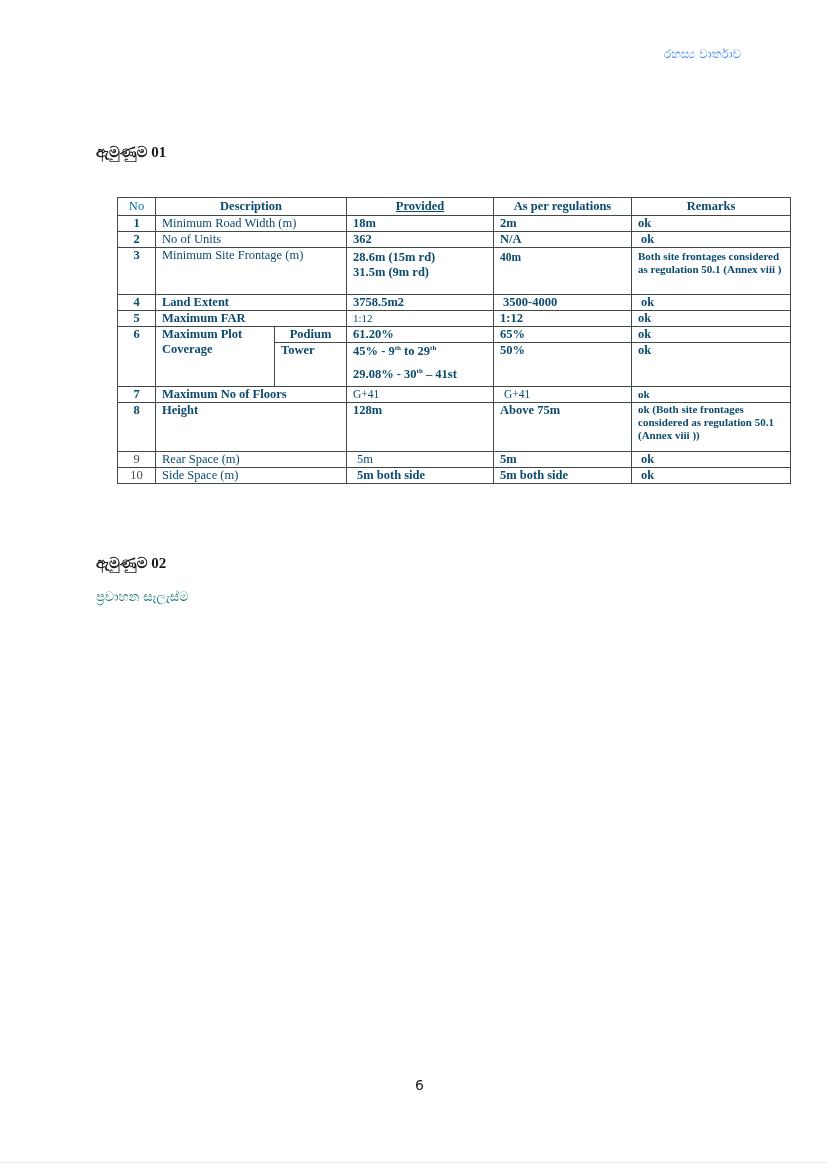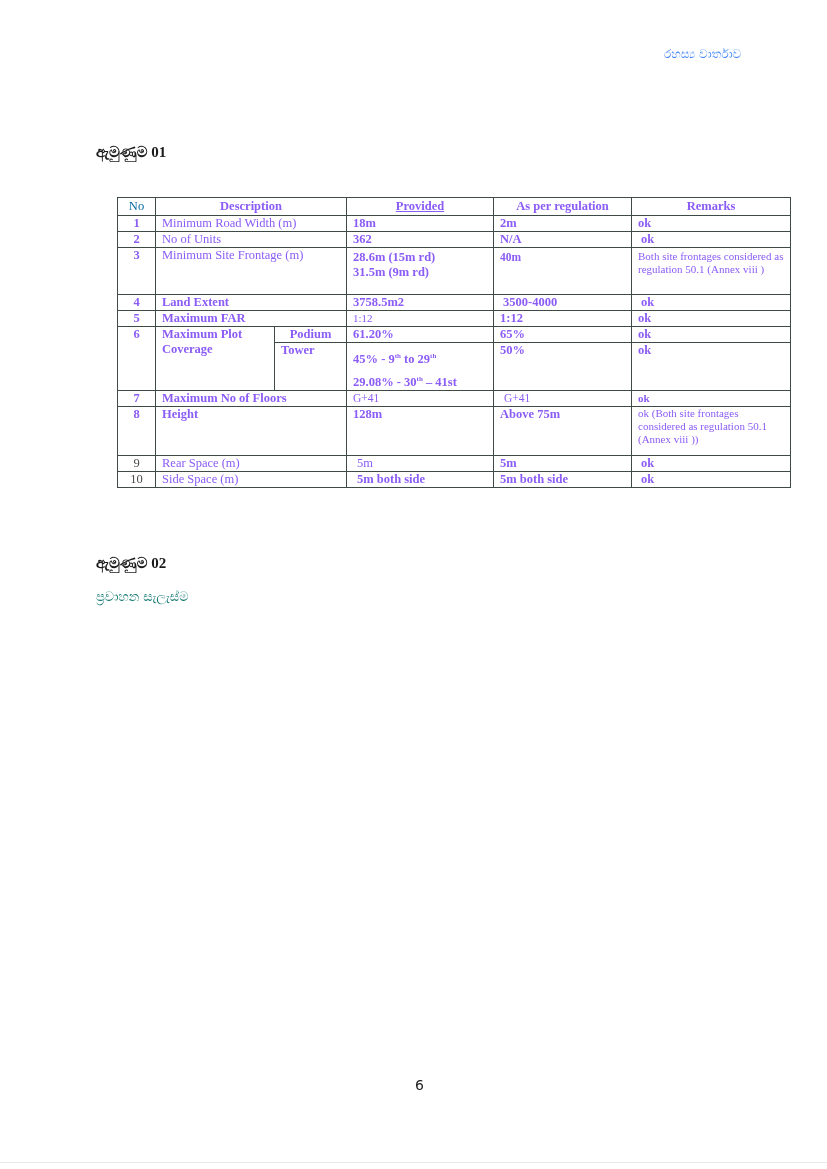--- a/index.html
+++ b/index.html
@@ -19,29 +19,29 @@
   .annex-sub {
     position: absolute; font-size: 13px; color: #0f766e;
     font-family: "DejaVu Sans", sans-serif;
   }
   table.reg {
     position: absolute; left: 117px; top: 197px; width: 673px;
     border-collapse: collapse; font-size: 12.5px; table-layout: fixed;
   }
   table.reg td, table.reg th {
     border: 1.3px solid #3e4a46; padding: 0 6px; vertical-align: top;
-    line-height: 15px; color: #8b5cf6;
+    line-height: 15px; color: #0c4a6e;
   }
   table.reg th { font-weight: bold; text-align: center; height: 16px; padding-top: 1px; }
   table.reg th.light { font-weight: normal; color: #0369a1; }
   td.no { text-align: center; font-weight: bold; padding: 1px 0; }
   td.no.light, td.light { font-weight: normal; color: #4a4a4a; }
   td.b { font-weight: bold; }
   td.mid { vertical-align: middle; }
-  .remark-small { font-size: 11px; line-height: 13px; font-weight: normal; }
+  .remark-small { font-size: 11px; line-height: 13px; font-weight: bold; }
   sup { font-size: 7px; line-height: 0; }
   .u { text-decoration: underline; text-decoration-thickness: 1px; }
   .page-num {
     position: absolute; left: 415px; top: 1077px;
     font-family: "DejaVu Sans", sans-serif; font-size: 14px; color: #222;
   }
   .scan-edge {
     position: absolute; left: 0; bottom: 6px; width: 827px; height: 1px; background: #e8eaea;
   }
 </style>
@@ -59,21 +59,21 @@
     <col style="width:72px">
     <col style="width:147px">
     <col style="width:138px">
     <col style="width:159px">
   </colgroup>
   <thead>
     <tr>
       <th class="light">No</th>
       <th colspan="2">Description</th>
       <th class="u">Provided</th>
-      <th>As per regulation</th>
+      <th>As per regulations</th>
       <th>Remarks</th>
     </tr>
   </thead>
   <tbody>
     <tr>
       <td class="no">1</td>
       <td colspan="2">Minimum Road Width (m)</td>
       <td class="b">18m</td>
       <td class="b">2m</td>
       <td class="b">ok</td>
@@ -115,21 +115,21 @@
       <td class="no mid" rowspan="2">6</td>
       <td class="b mid" rowspan="2">Maximum Plot Coverage</td>
       <td class="b" style="text-align:center">Podium</td>
       <td class="b">61.20%</td>
       <td class="b">65%</td>
       <td class="b">ok</td>
     </tr>
     <tr style="height:44px">
       <td class="b mid" style="">Tower</td>
       <td class="b">
-        <div style="margin-top:9px"><span>45%  - 9</span><sup>th</sup><span> to 29</span><sup>th</sup></div>
+        <div style="margin-top:1px"><span>45%  - 9</span><sup>th</sup><span> to 29</span><sup>th</sup></div>
         <div style="margin-top:8px"><span>29.08% - 30</span><sup>th</sup><span> – 41st</span></div>
       </td>
       <td class="b">50%</td>
       <td class="b">ok</td>
     </tr>
     <tr>
       <td class="no">7</td>
       <td colspan="2" class="b">Maximum No of Floors</td>
       <td style="font-size:11.5px">G+41</td>
       <td style="font-size:11.5px;padding-left:10px">G+41</td>

